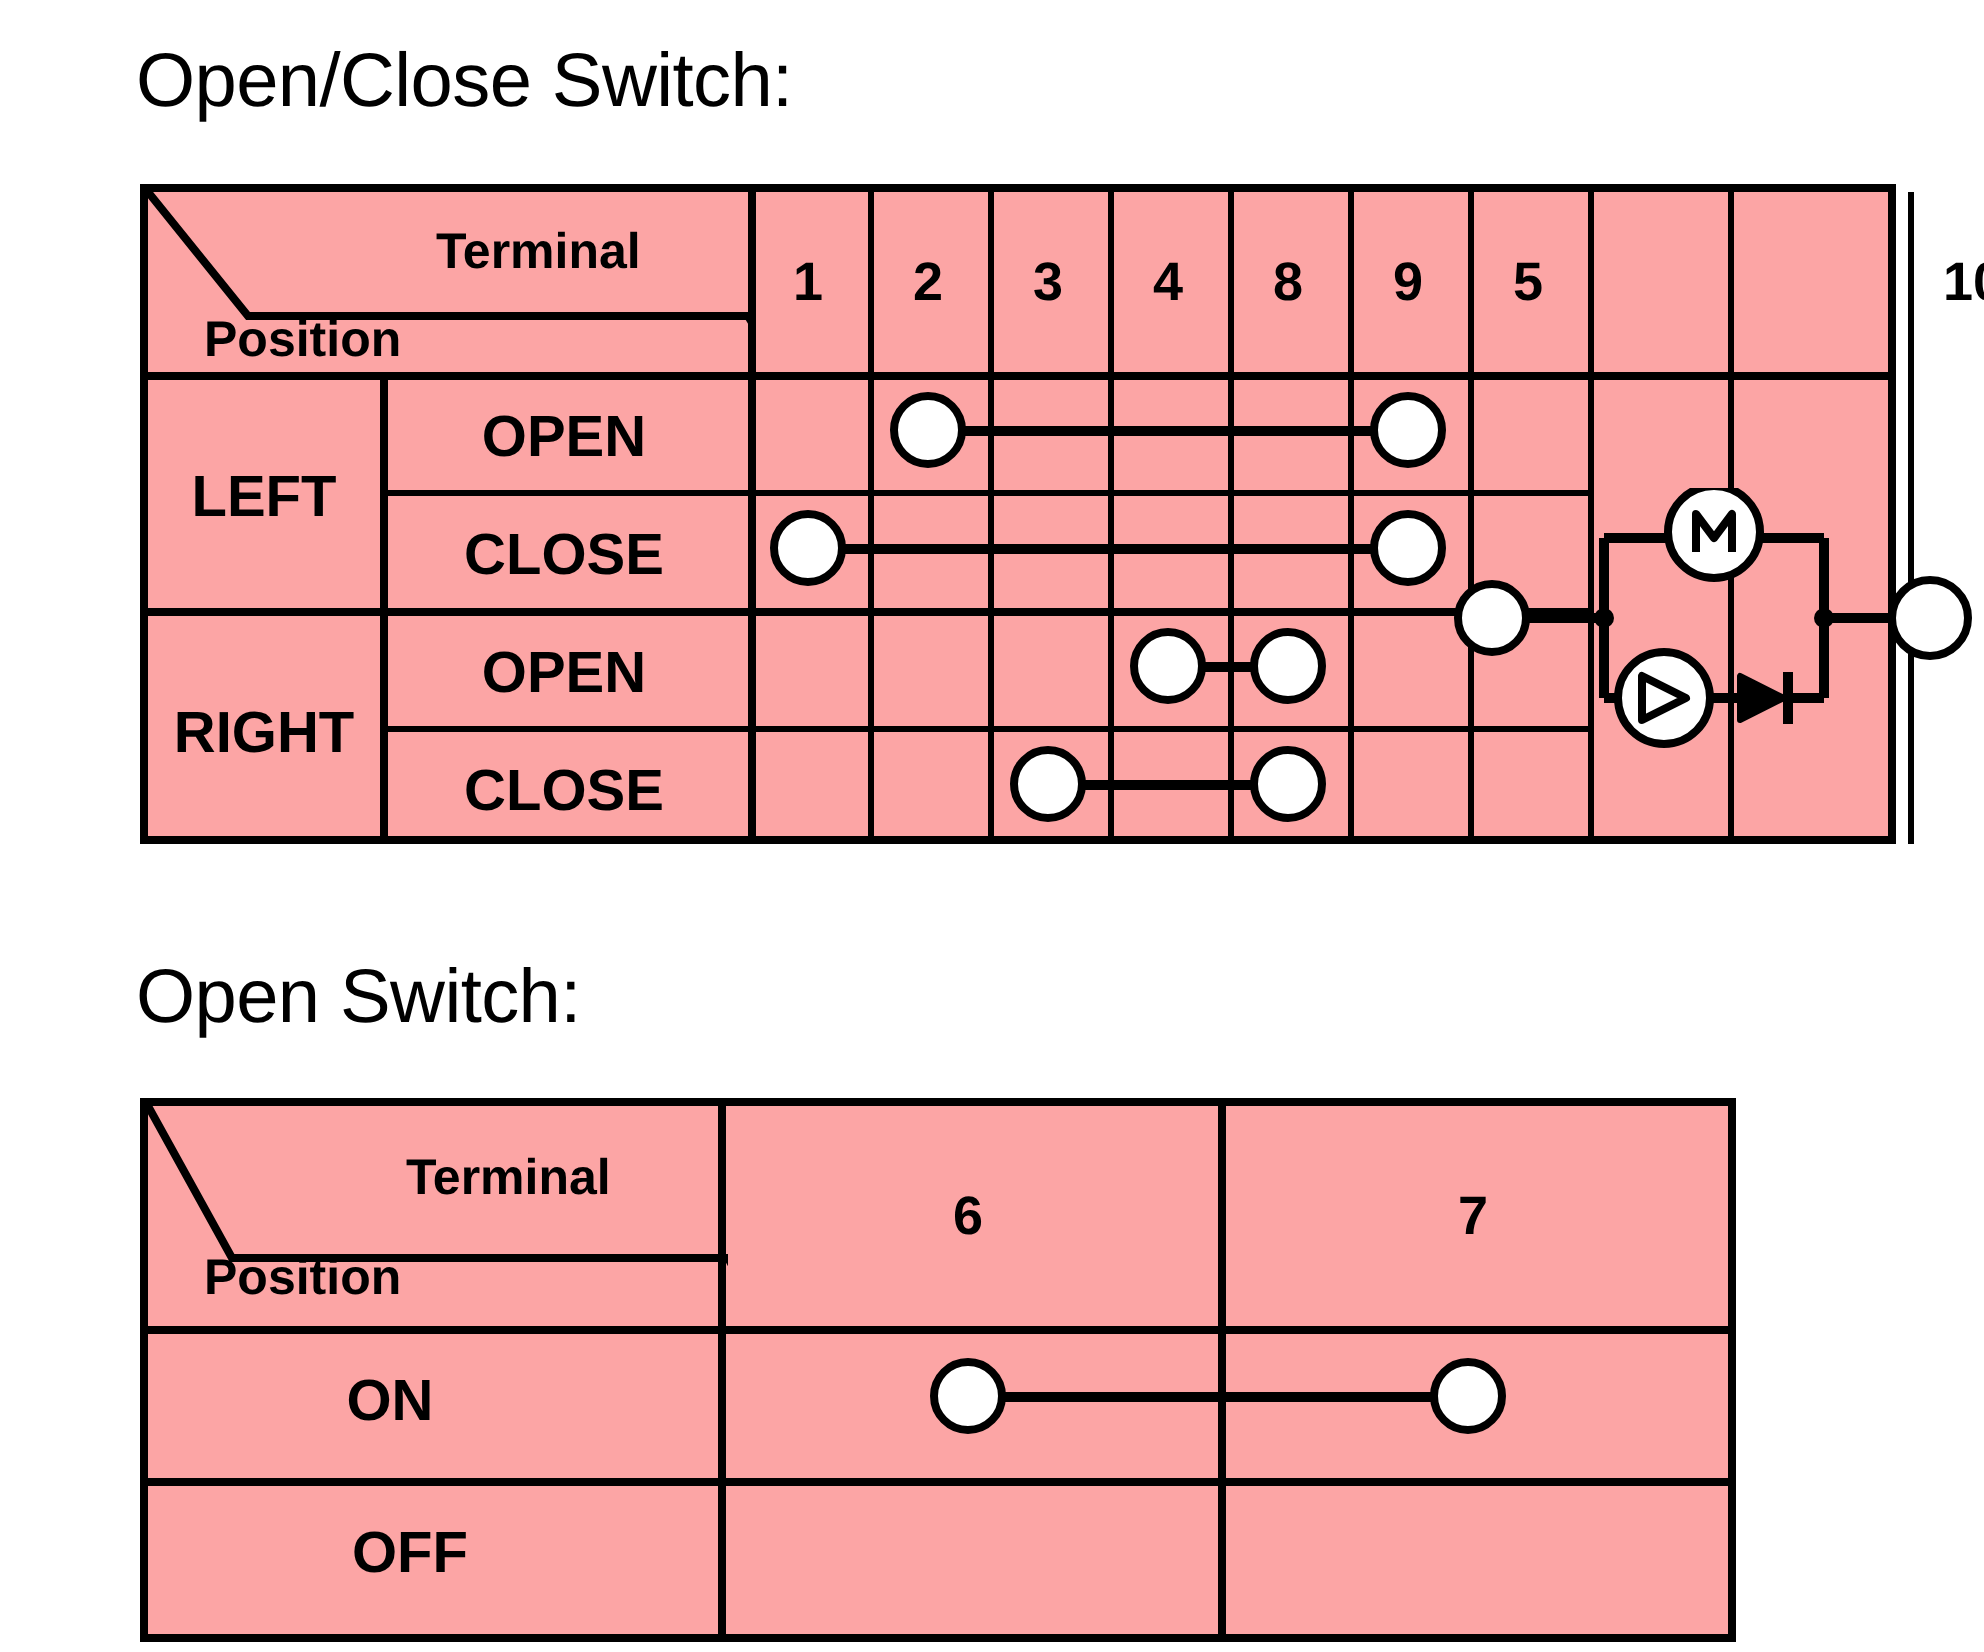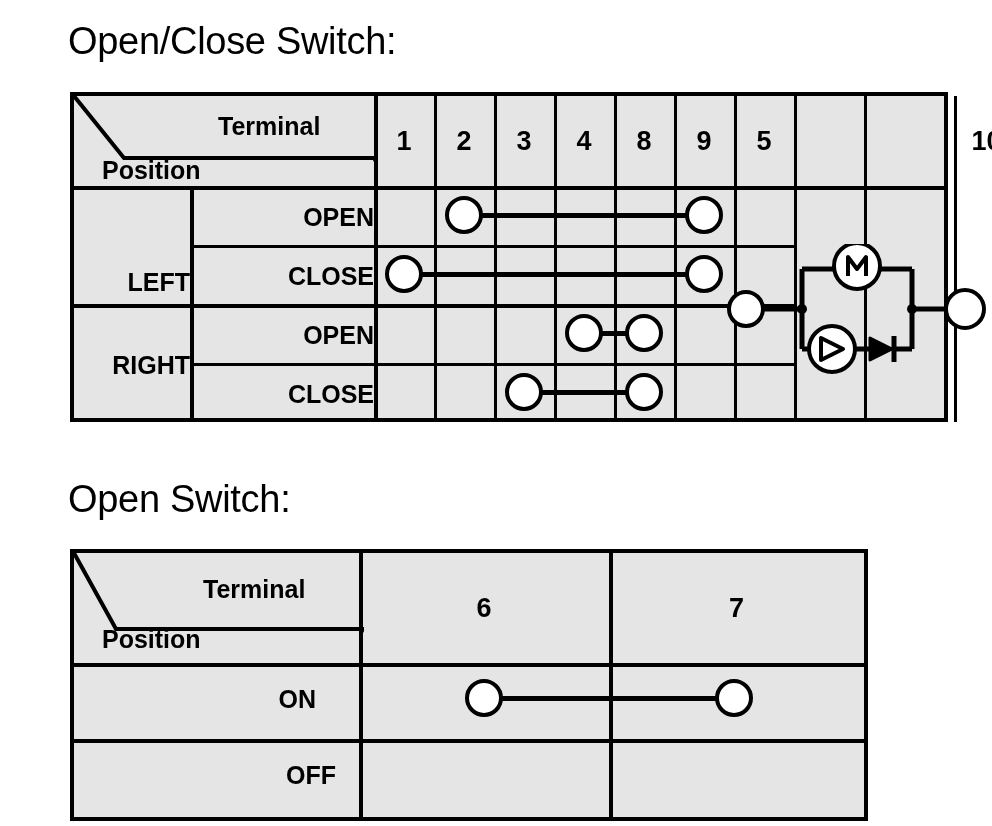--- a/index.html
+++ b/index.html
@@ -24,21 +24,21 @@
     white-space: nowrap;
   }
   #title-open-close { left: 68px; top: 20px; }
   #title-main       { left: 68px; top: 478px; }
 
   
   .tbl {
     position: absolute;
     border: 4px solid #000;
     box-sizing: border-box;
-    background: #e5e5e5;
+    background: #fca5a5;
   }
   #tbl-open-close { left: 70px;  top: 92px;  width: 878px; height: 330px; }
   #tbl-main       { left: 70px;  top: 549px; width: 798px; height: 272px; }
 
   .vline, .hline {
     position: absolute;
     background: #000;
   }
   .vline { width: 3px; }
   .hline { height: 3px; }
@@ -62,22 +62,22 @@
     position: absolute;
     font-weight: bold;
     font-size: 27px;
     text-align: center;
     white-space: nowrap;
   }
 
   .row-label {
     position: absolute;
     font-weight: bold;
-    font-size: 25px;
-    text-align: right;
+    font-size: 29px;
+    text-align: center;
     white-space: nowrap;
   }
 
   
   .node {
     position: absolute;
     width: 38px;
     height: 38px;
     border: 4px solid #000;
     border-radius: 50%;
@@ -130,21 +130,21 @@
   <div class="col-head" style="left:300px; top:30px; width:60px;">1</div>
   <div class="col-head" style="left:360px; top:30px; width:60px;">2</div>
   <div class="col-head" style="left:420px; top:30px; width:60px;">3</div>
   <div class="col-head" style="left:480px; top:30px; width:60px;">4</div>
   <div class="col-head" style="left:540px; top:30px; width:60px;">8</div>
   <div class="col-head" style="left:600px; top:30px; width:60px;">9</div>
   <div class="col-head" style="left:660px; top:30px; width:60px;">5</div>
   <div class="col-head" style="left:720px; top:30px; width:70px;"></div>
   <div class="col-head" style="left:880px; top:30px; width:65px;">10</div>
 
-  <div class="row-label" style="left:0px;   top:137px; width:116px;margin-top:35px;">LEFT</div>
+  <div class="row-label" style="left:0px;   top:137px; width:116px;">LEFT</div>
   <div class="row-label" style="left:0px;   top:255px; width:116px;">RIGHT</div>
 
   <div class="row-label" style="left:116px; top:107px; width:184px;">OPEN</div>
   <div class="row-label" style="left:116px; top:166px; width:184px;">CLOSE</div>
   <div class="row-label" style="left:116px; top:225px; width:184px;">OPEN</div>
   <div class="row-label" style="left:116px; top:284px; width:184px;">CLOSE</div>
 
   <div class="wire" style="left:390px; top:117px; width:250px;"></div>
   <div class="node" style="left:371px; top:100px;"></div>
   <div class="node" style="left:611px; top:100px;"></div>

